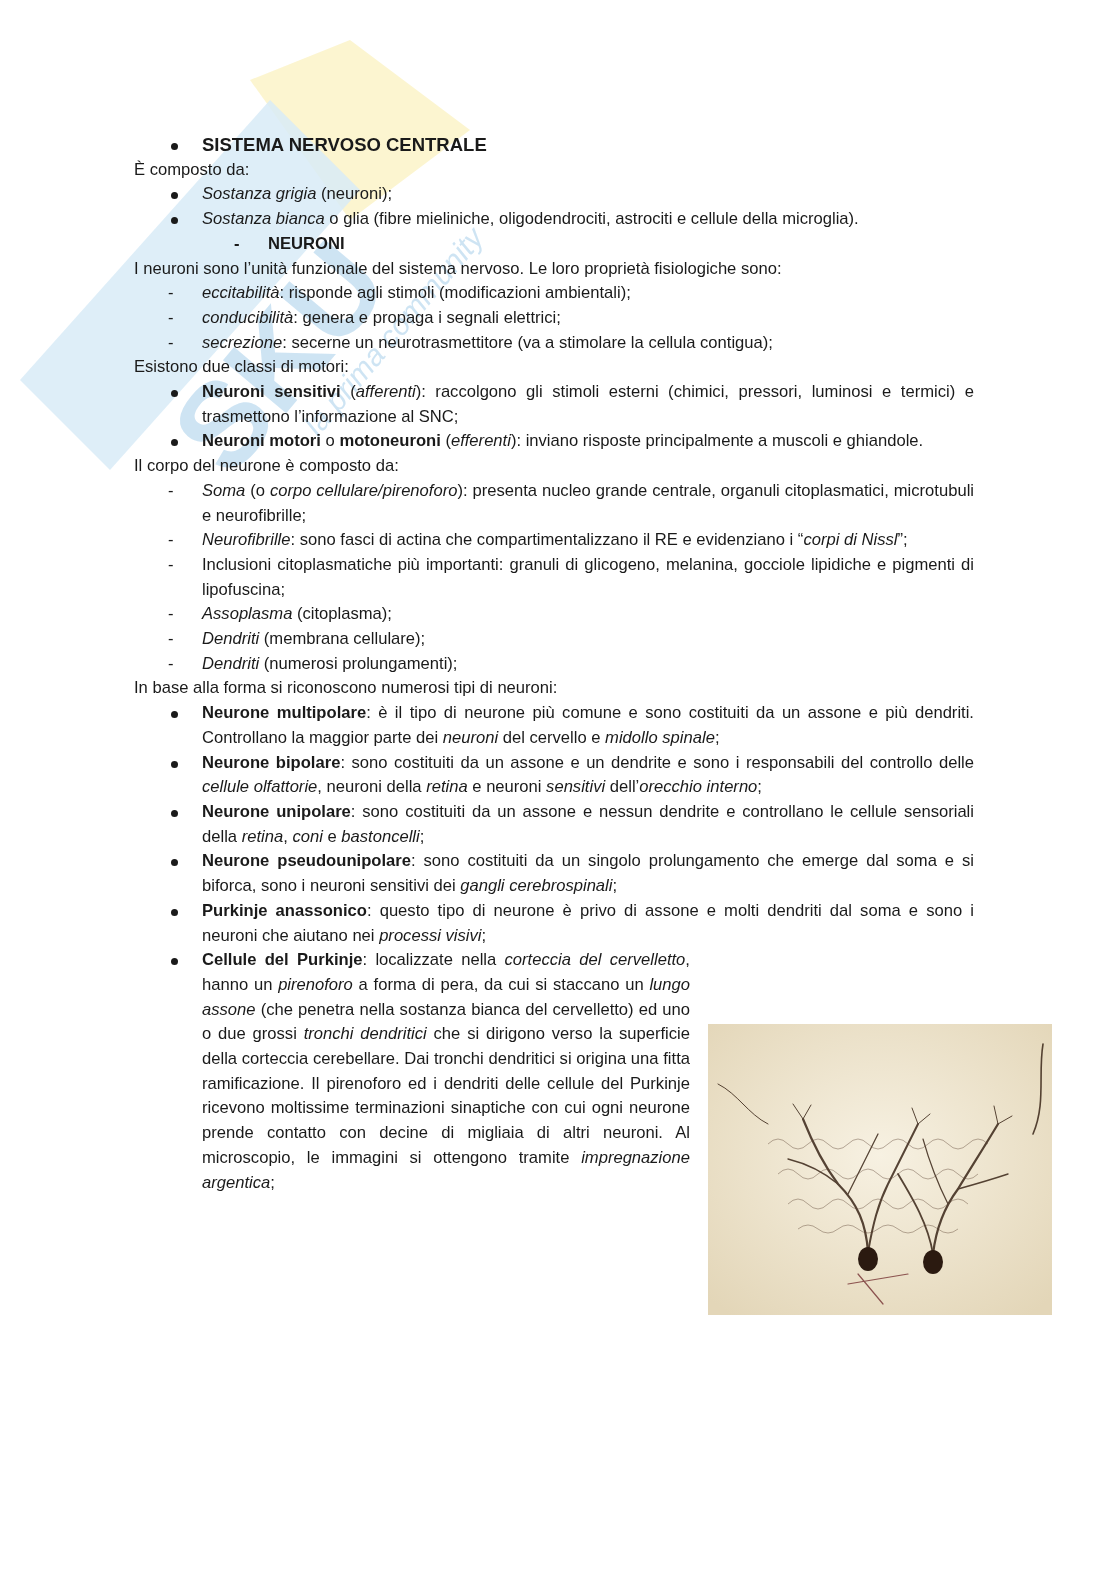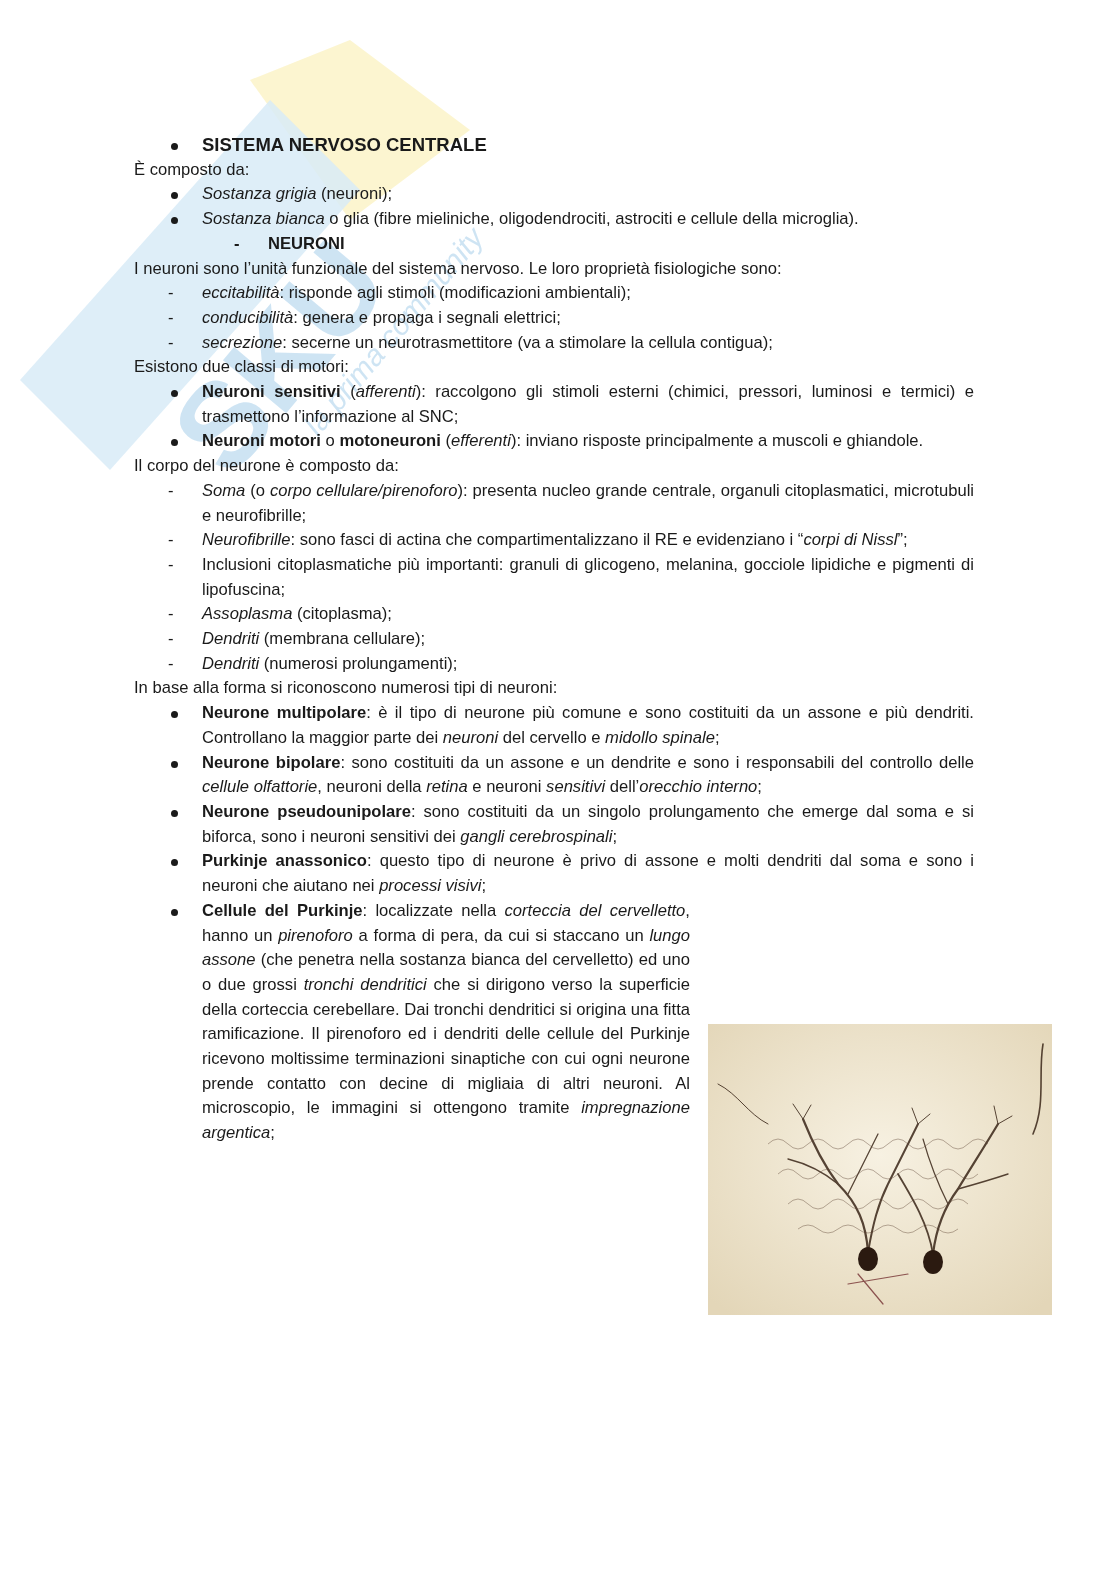--- a/index.html
+++ b/index.html
@@ -47,20 +47,21 @@
   <div class="line">Il corpo del neurone è composto da:</div>
   <div class="line item dash just"><i>Soma</i><span> (o </span><i>corpo cellulare/pirenoforo</i><span>): presenta nucleo grande centrale, organuli citoplasmatici, microtubuli e neurofibrille;</span></div>
   <div class="line item dash just"><i>Neurofibrille</i><span>: sono fasci di actina che compartimentalizzano il RE e evidenziano i “</span><i>corpi di Nissl</i><span>”;</span></div>
   <div class="line item dash just">Inclusioni citoplasmatiche più importanti: granuli di glicogeno, melanina, gocciole lipidiche e pigmenti di lipofuscina;</div>
   <div class="line ind dash"><i>Assoplasma</i><span> (citoplasma);</span></div>
   <div class="line ind dash"><i>Dendriti</i><span> (membrana cellulare);</span></div>
   <div class="line ind dash"><i>Dendriti</i><span> (numerosi prolungamenti);</span></div>
   <div class="line">In base alla forma si riconoscono numerosi tipi di neuroni:</div>
   <div class="line item bul just"><b>Neurone multipolare</b><span>: è il tipo di neurone più comune e sono costituiti da un assone e più dendriti. Controllano la maggior parte dei </span><i>neuroni</i><span> del cervello e </span><i>midollo spinale</i><span>;</span></div>
   <div class="line item bul just"><b>Neurone bipolare</b><span>: sono costituiti da un assone e un dendrite e sono i responsabili del controllo delle </span><i>cellule olfattorie</i><span>, neuroni della </span><i>retina</i><span> e neuroni </span><i>sensitivi</i><span> dell’</span><i>orecchio interno</i><span>;</span></div>
+  <div class="line item bul just"><b>Neurone unipolare</b><span>: sono costituiti da un assone e nessun dendrite e controllano le cellule sensoriali della </span><i>retina</i><span>, </span><i>coni</i><span> e </span><i>bastoncelli</i><span>;</span></div>
   <div class="line item bul just"><b>Neurone pseudounipolare</b><span>: sono costituiti da un singolo prolungamento che emerge dal soma e si biforca, sono i neuroni sensitivi dei </span><i>gangli cerebrospinali</i><span>;</span></div>
   <div class="line item bul just"><b>Purkinje anassonico</b><span>: questo tipo di neurone è privo di assone e molti dendriti dal soma e sono i neuroni che aiutano nei </span><i>processi visivi</i><span>;</span></div>
   <div class="line item bul just purk"><b>Cellule del Purkinje</b><span>: localizzate nella </span><i>corteccia del cervelletto</i><span>, hanno un </span><i>pirenoforo</i><span> a forma di pera, da cui si staccano un </span><i>lungo assone</i><span> (che penetra nella sostanza bianca del cervelletto) ed uno o due grossi </span><i>tronchi dendritici</i><span> che si dirigono verso la superficie della corteccia cerebellare. Dai tronchi dendritici si origina una fitta ramificazione. Il pirenoforo ed i dendriti delle cellule del Purkinje ricevono moltissime terminazioni sinaptiche con cui ogni neurone prende contatto con decine di migliaia di altri neuroni. Al microscopio, le immagini si ottengono tramite </span><i>impregnazione argentica</i><span>;</span></div>
 </div>
 
 <div class="img">
   <svg width="344" height="291" viewBox="0 0 344 291">
     <defs>
       <radialGradient id="bg" cx="50%" cy="45%" r="70%">
         <stop offset="0" stop-color="#f7f1e2"></stop>

